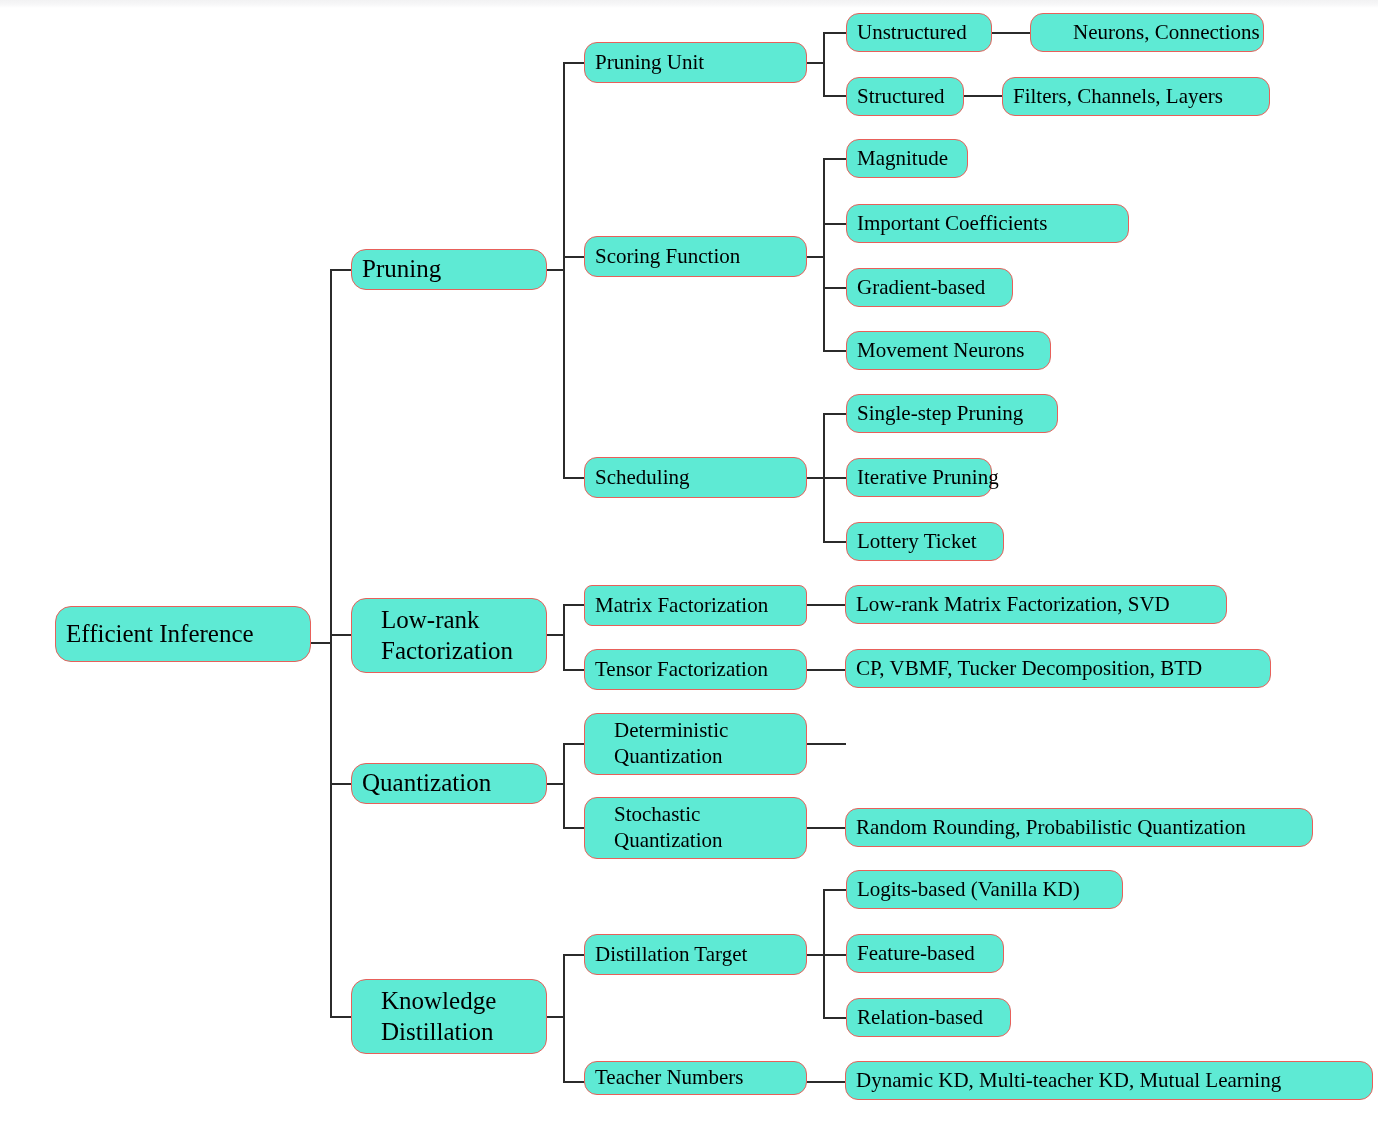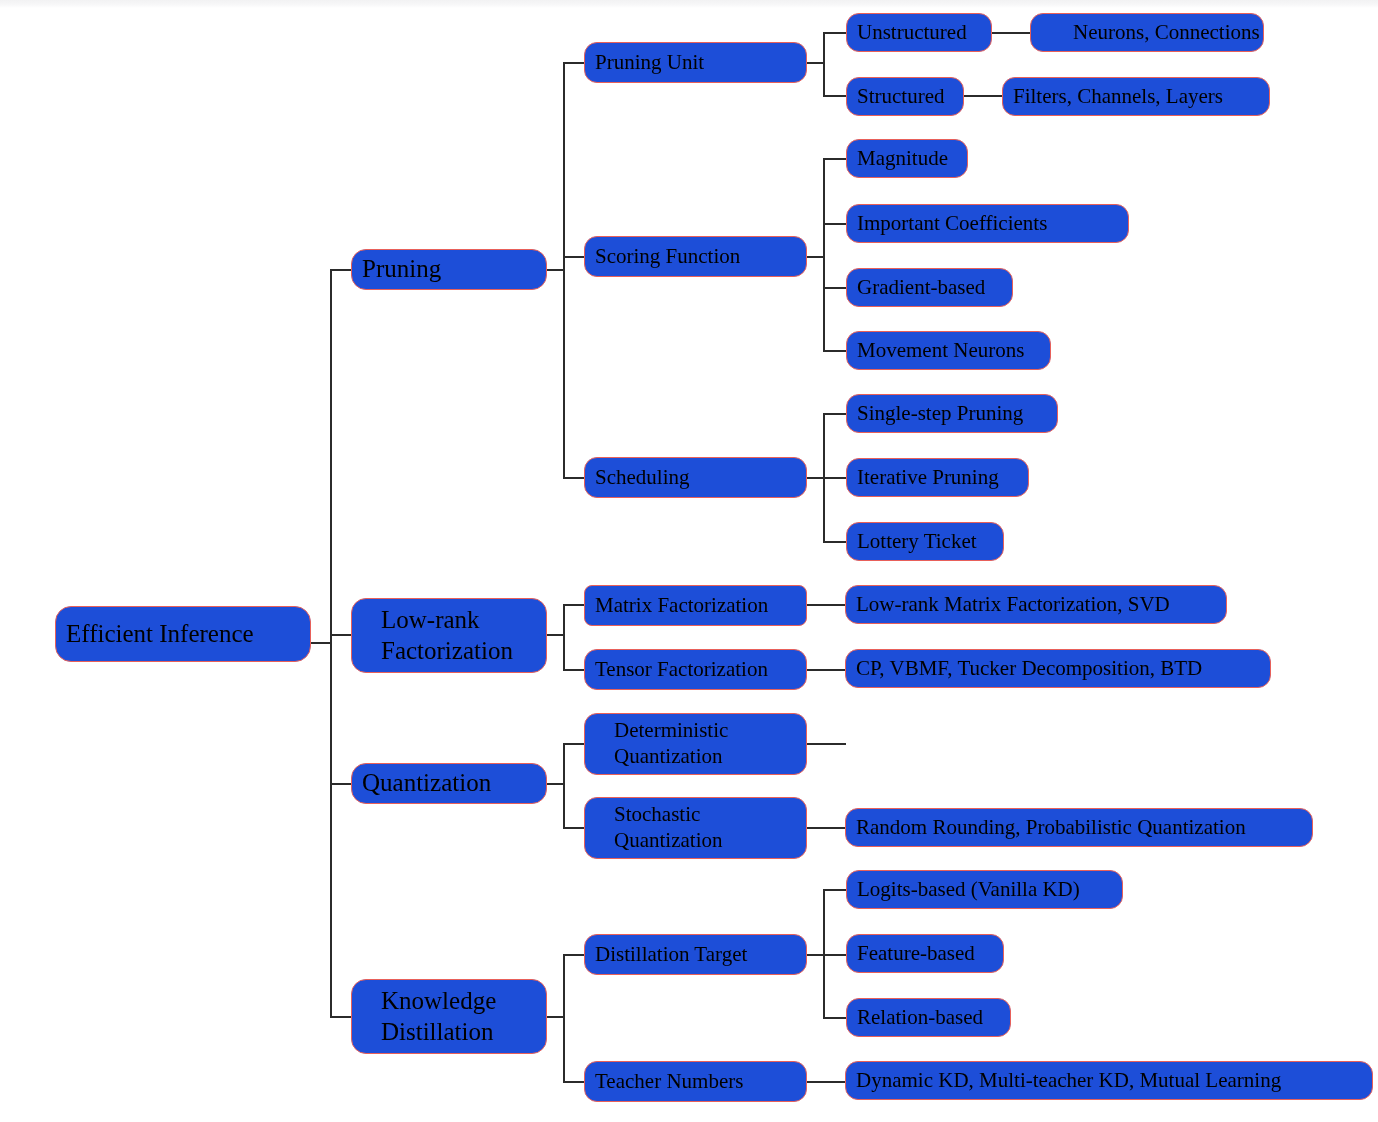--- a/index.html
+++ b/index.html
@@ -29,21 +29,21 @@
     position: absolute;
     background: #2b2b2b;
   }
   .edge.h { height: 2px; }
   .edge.v { width: 2px; }
 
   
   .node {
     position: absolute;
     box-sizing: border-box;
-    background: #1d4ed8;
+    background: #5eead4;
     border: 1.6px solid #e8605a;
     border-radius: 13px;
     color: #000000;
     display: flex;
     align-items: center;
     padding: 0 10px;
     white-space: pre;
     line-height: 1.14;
     z-index: 2;
   }
@@ -172,21 +172,21 @@
   <div class="node n-l3" style="left:846px; top:331px; width:205px; height:39px;">
     <span class="txt">Movement Neurons</span>
   </div>
 
   <div class="node n-l2" style="left:584px; top:457px; width:223px; height:41px;">
     <span class="txt">Scheduling</span>
   </div>
   <div class="node n-l3" style="left:846px; top:394px; width:212px; height:39px;">
     <span class="txt">Single-step Pruning</span>
   </div>
-  <div class="node n-l3" style="left:846px; top:458px; width:183px; height:39px;">
+  <div class="node n-l3" style="left:846px; top:458px; width:146px; height:39px;">
     <span class="txt">Iterative Pruning</span>
   </div>
   <div class="node n-l3" style="left:846px; top:522px; width:158px; height:39px;">
     <span class="txt">Lottery Ticket</span>
   </div>
 
   <div class="node n-l1 two-line" style="left:351px; top:598px; width:196px; height:75px;">
     <span class="txt">Low-rank
 Factorization</span>
   </div>
@@ -227,20 +227,20 @@
   </div>
   <div class="node n-l3" style="left:846px; top:870px; width:277px; height:39px;text-align:center;">
     <span class="txt">Logits-based (Vanilla KD)</span>
   </div>
   <div class="node n-l3" style="left:846px; top:934px; width:158px; height:39px;">
     <span class="txt">Feature-based</span>
   </div>
   <div class="node n-l3" style="left:846px; top:998px; width:165px; height:39px;">
     <span class="txt">Relation-based</span>
   </div>
-  <div class="node n-l2" style="left:584px; top:1061px; width:223px; height:41px;">
+  <div class="node n-l2" style="left:584px; top:1061px; width:223px; height:34px;">
     <span class="txt">Teacher Numbers</span>
   </div>
   <div class="node n-l3" style="left:845px; top:1061px; width:528px; height:39px;">
     <span class="txt">Dynamic KD, Multi-teacher KD, Mutual Learning</span>
   </div>
 
 </div>
 
 </body></html>

